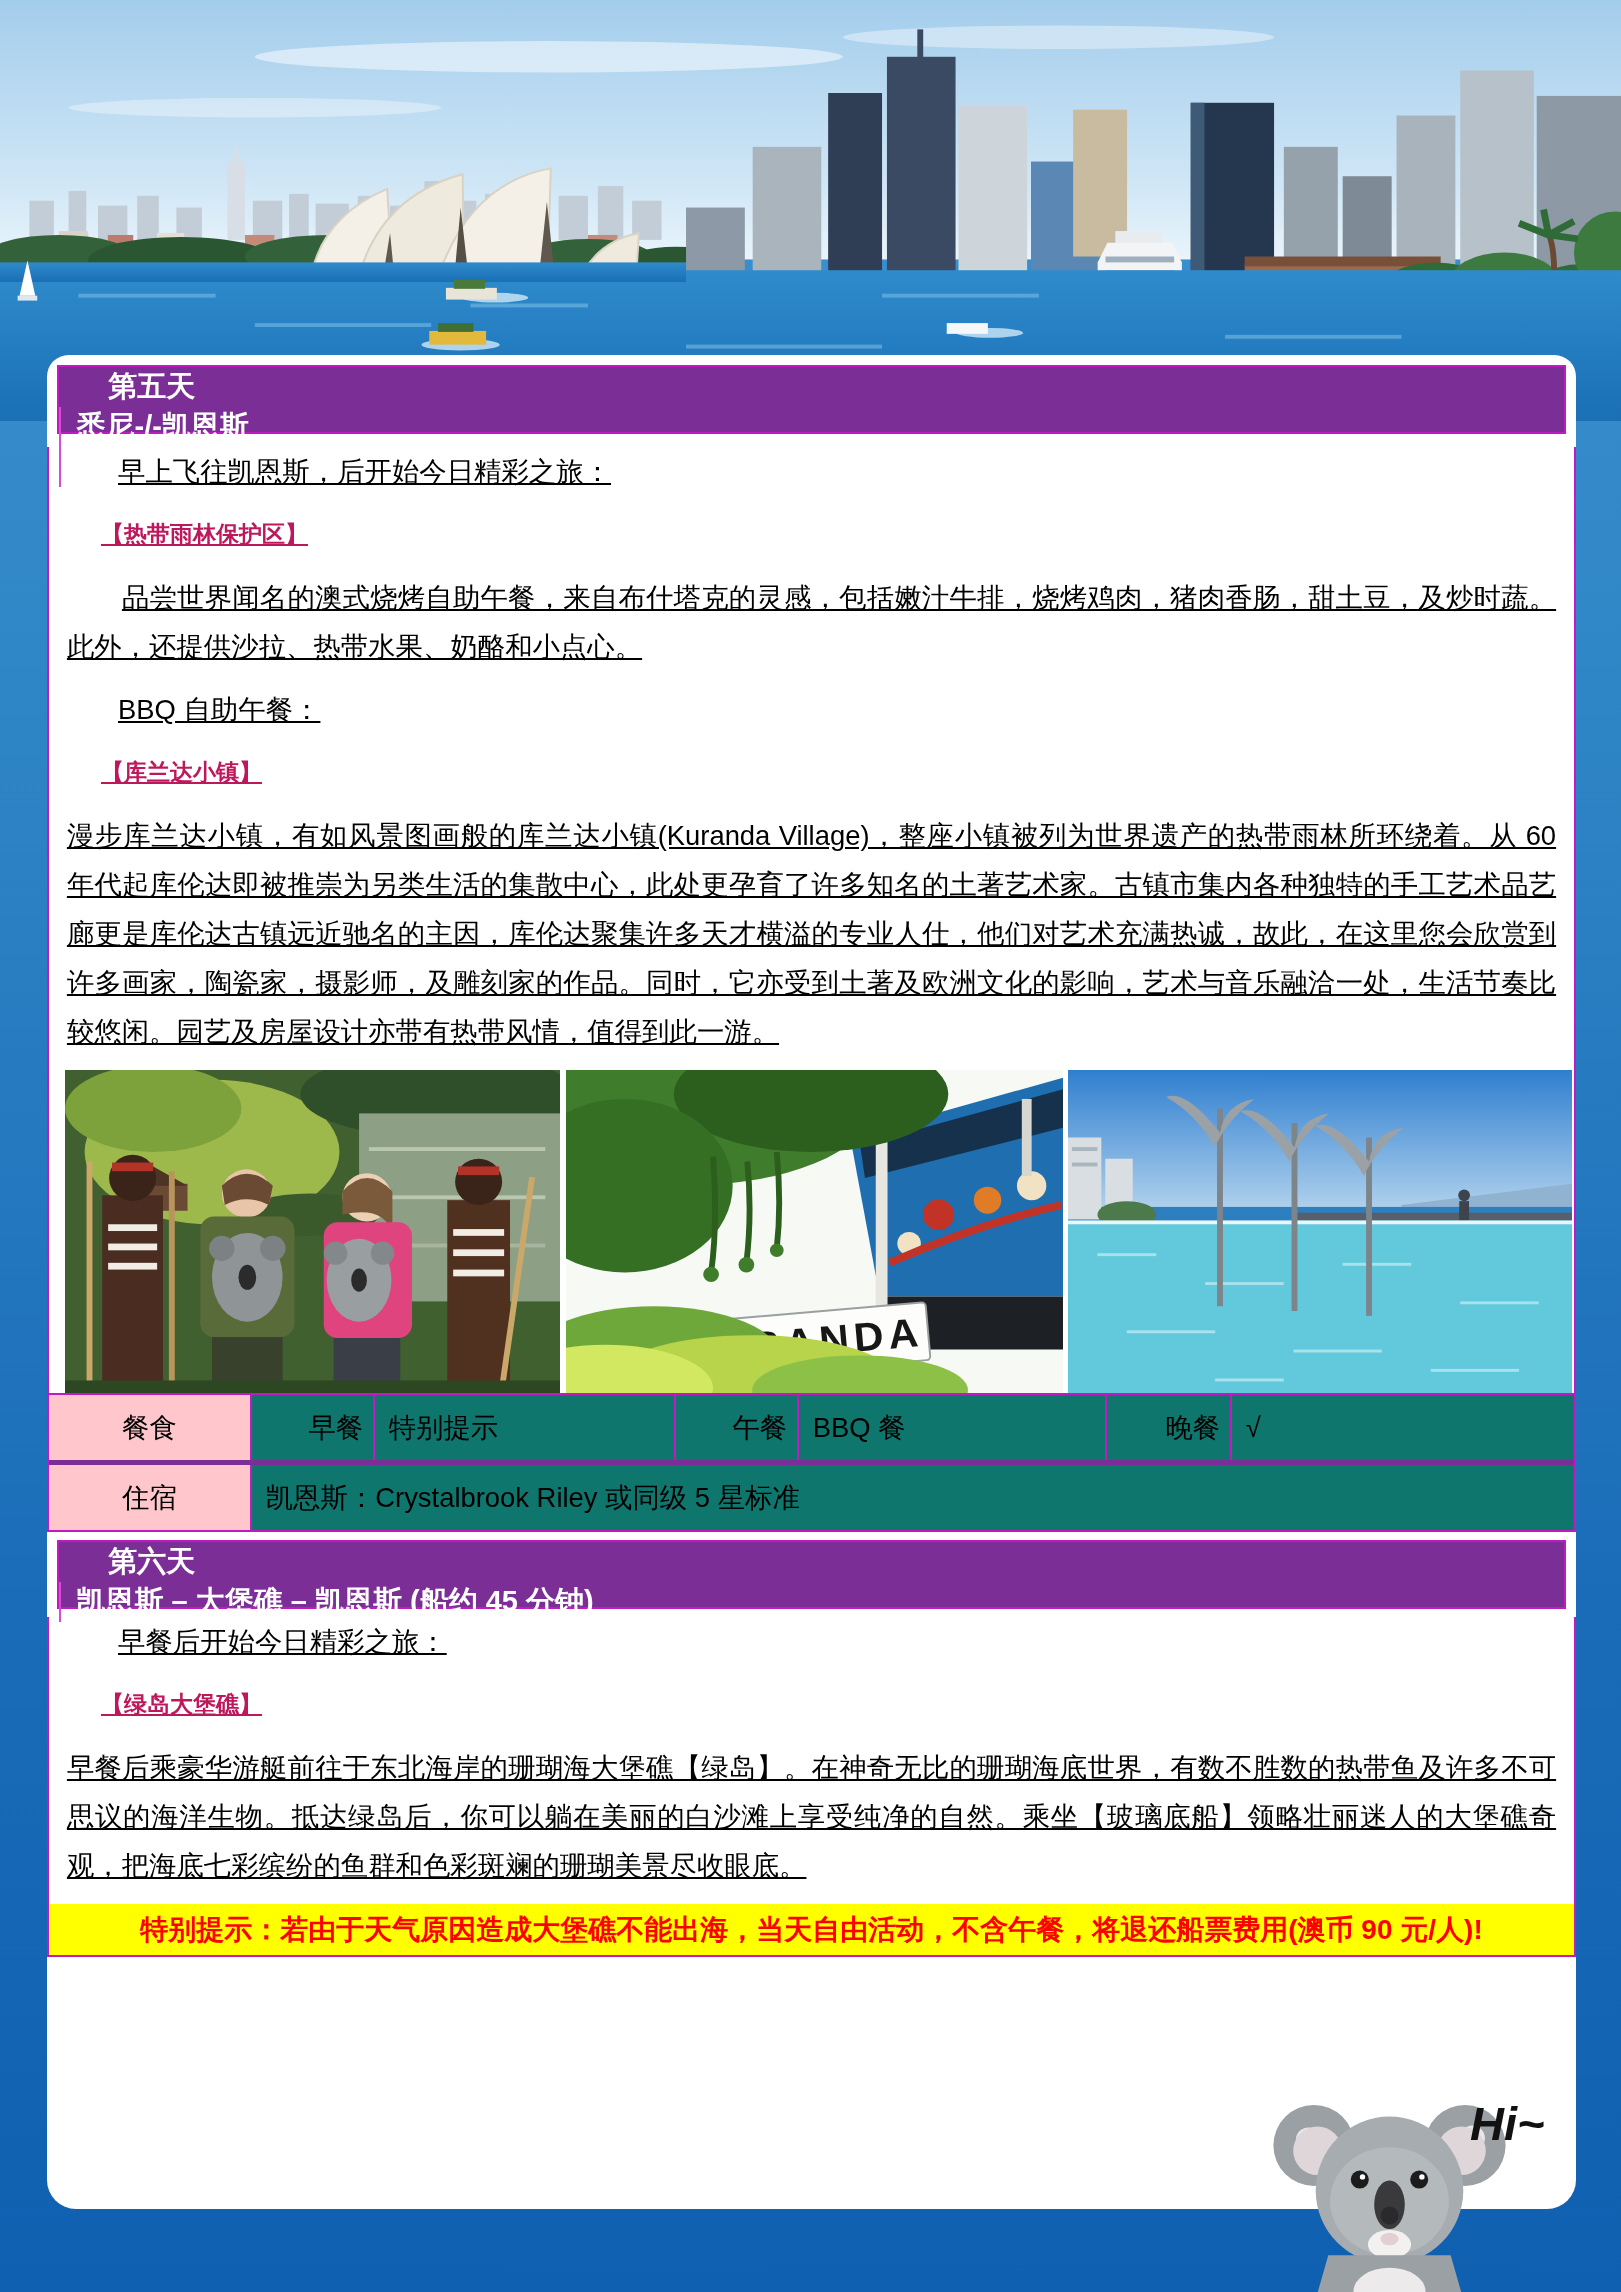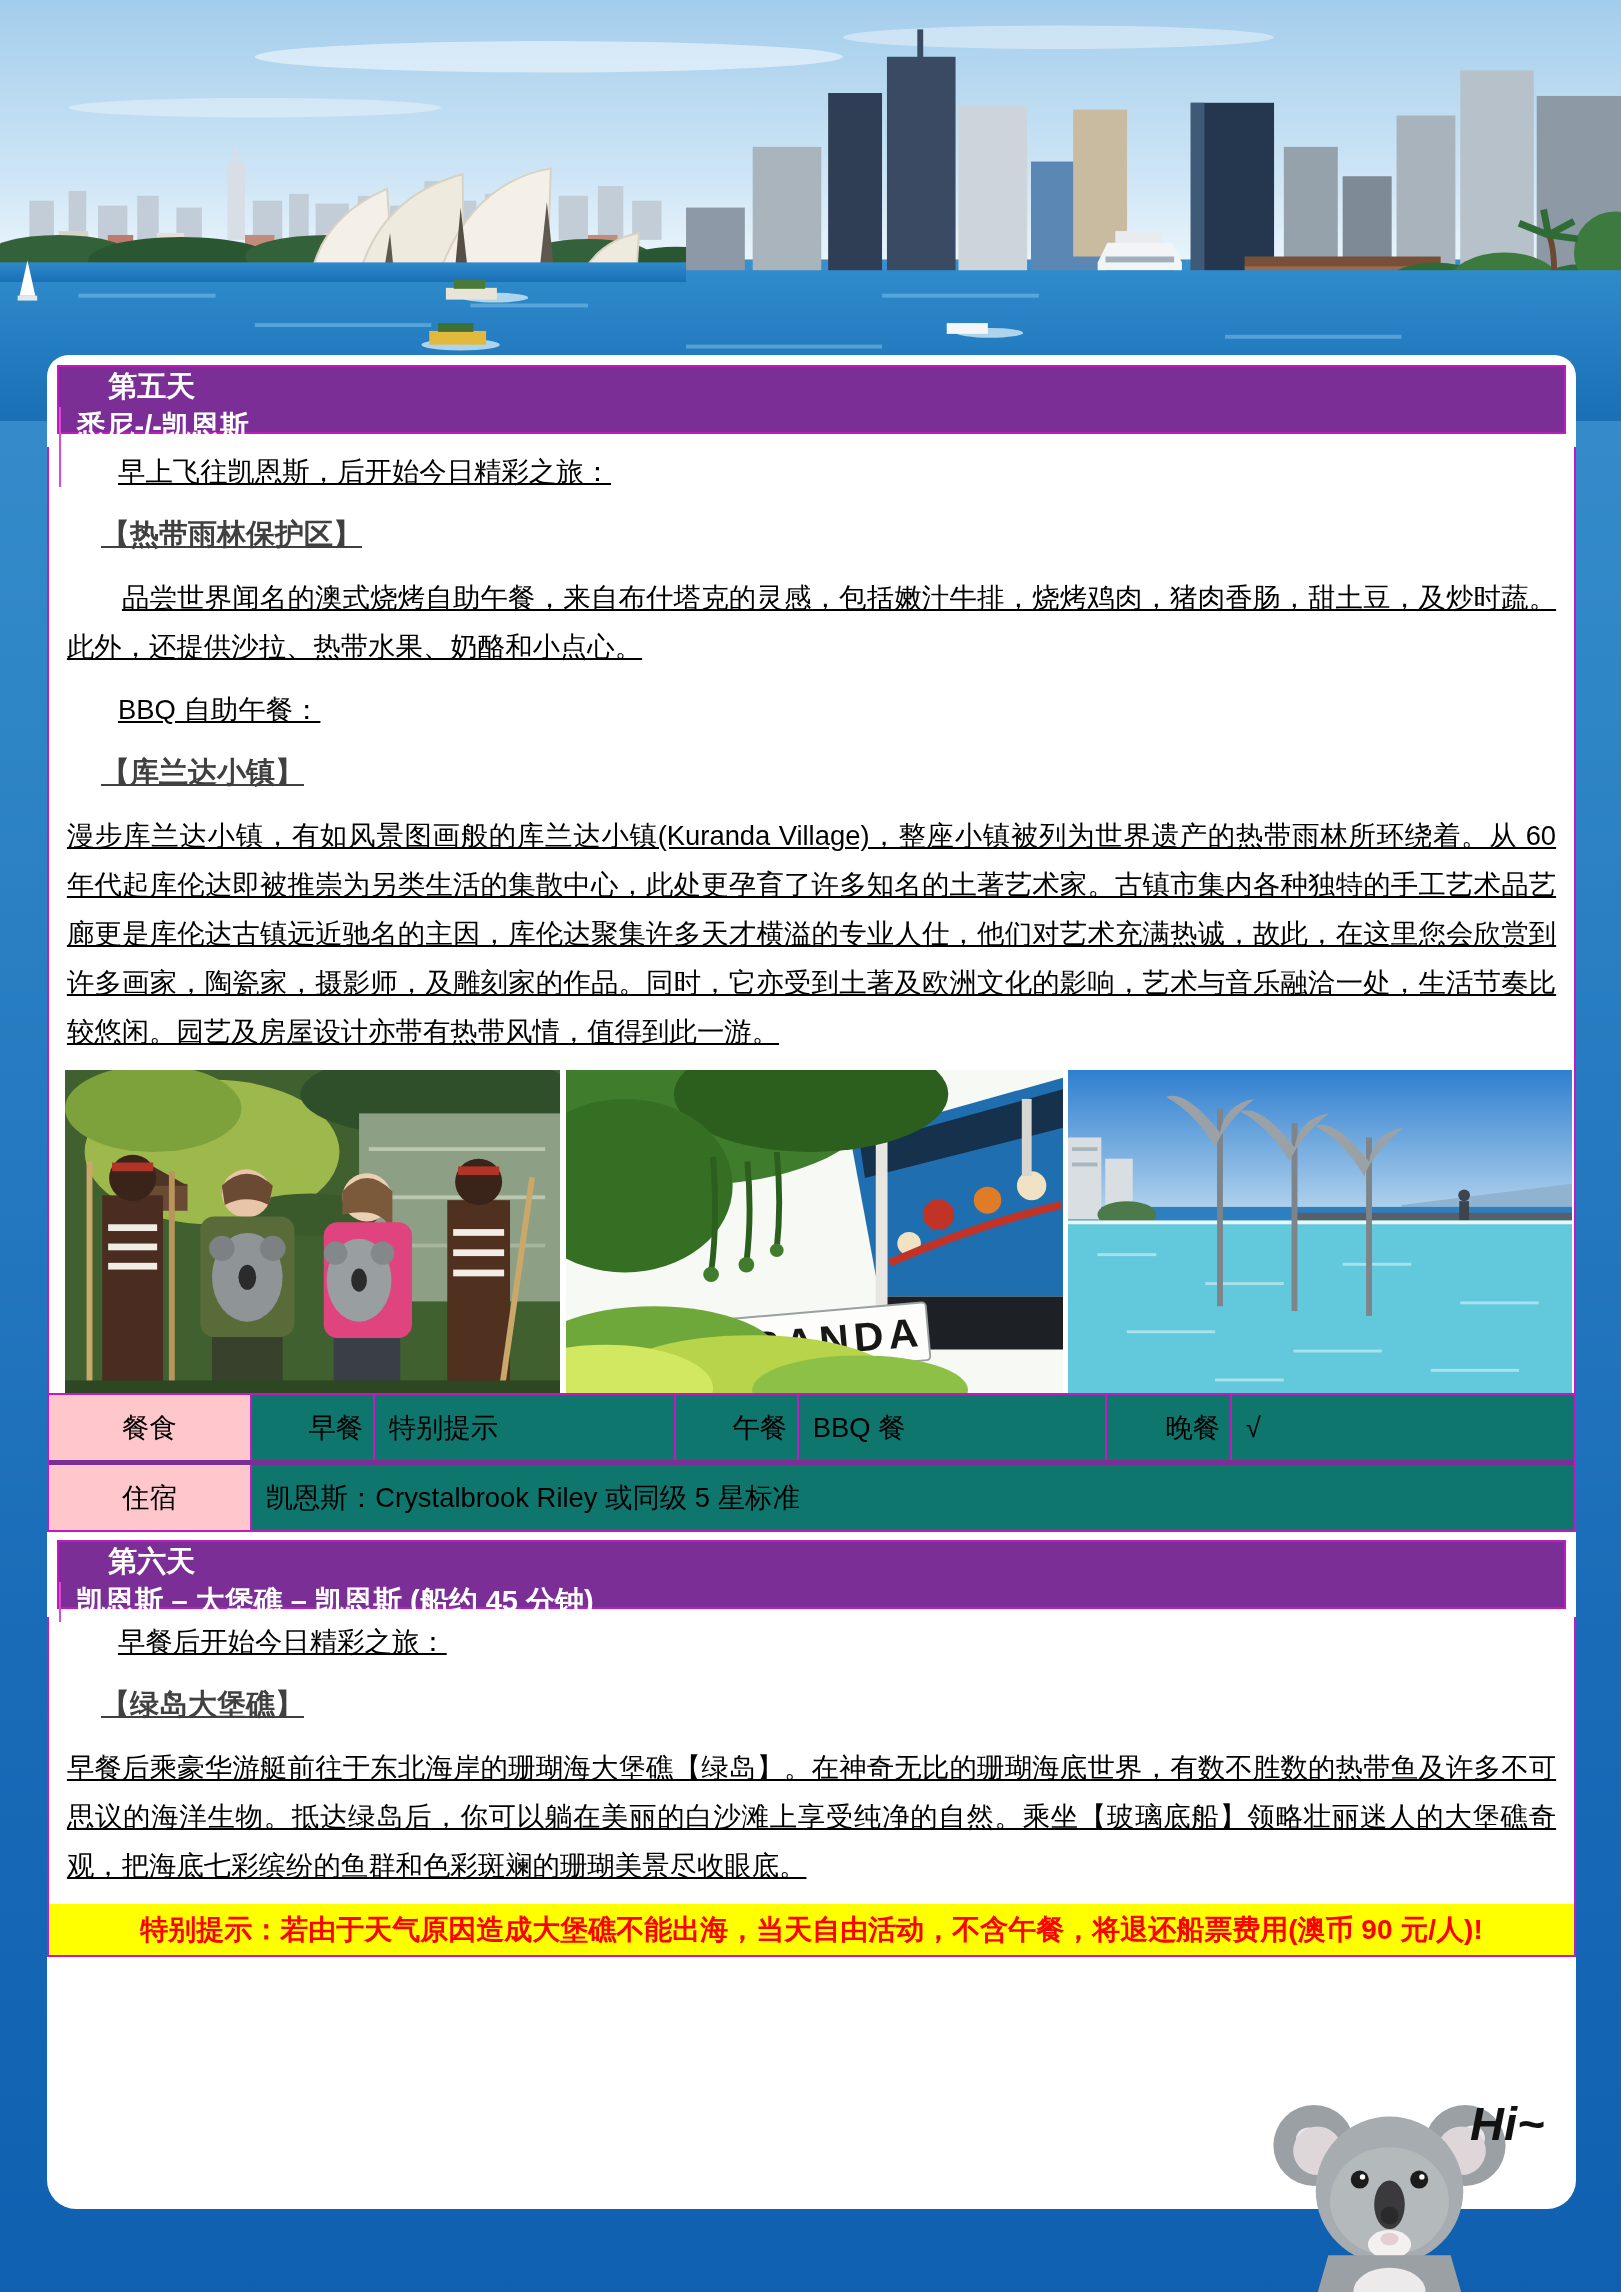--- a/index.html
+++ b/index.html
@@ -24,21 +24,21 @@
   .daybar .c3{border-left:2px solid #d34dd3;padding-left:15.7px;}
   .daybar .c3.day5{width:500px;}
   .daybar .c3.day6{width:524px;}
   
   .bodybox{border:2.9px solid #c21ac2;border-top:none;margin:0;box-sizing:border-box;background:#fff;}
   .bodybox.no-bottom{border-bottom:none;}
   p,h3{margin:14px;text-decoration:underline;}
   .txt{font-size:27.4px;line-height:49px;text-align:justify;padding:0 3.9px;}
   .indent{padding-left:55px;text-align:left;}
   .first-indent{text-indent:55px;}
-  .sec-title{font-size:29px;font-weight:700;color:#404040;line-height:49px;padding-left:38px;}
+  .sec-title{font-size:23px;font-weight:700;color:#be185d;line-height:49px;padding-left:38px;}
   .mt14{margin-top:13.7px;}
   .mt8{margin-top:7.8px;}
   
   .photos{display:flex;gap:5.9px;padding-left:15.7px;margin-top:13.7px;height:323px;}
   .photos svg{display:block;height:323px;}
   
   .mtable{border:2.9px solid #c21ac2;border-top:2.9px solid #c21ac2;box-sizing:border-box;background:#0f766e;}
   .mrow{display:grid;grid-template-columns:201px 123px 301px 123px 308px 125px 1fr;height:65px;align-items:stretch;}
   .mrow.hotel{grid-template-columns:201px 1fr;border-top:5.9px solid #7c2e97;}
   .cell{display:flex;align-items:center;font-size:27.4px;box-sizing:border-box;border-left:2px solid #c21ac2;}

